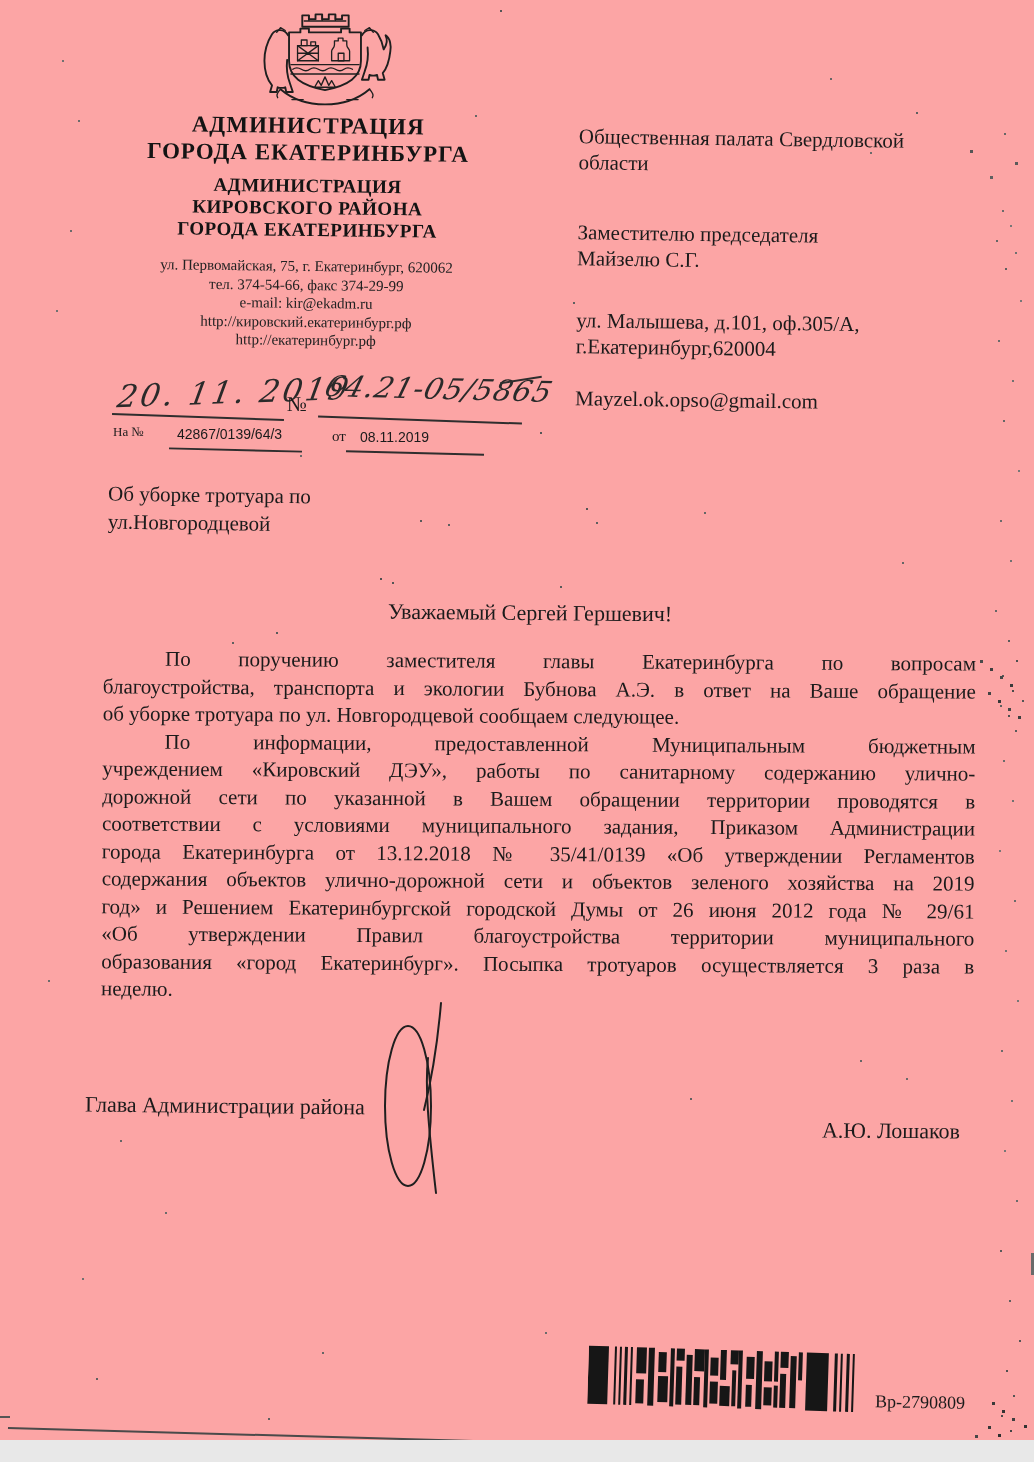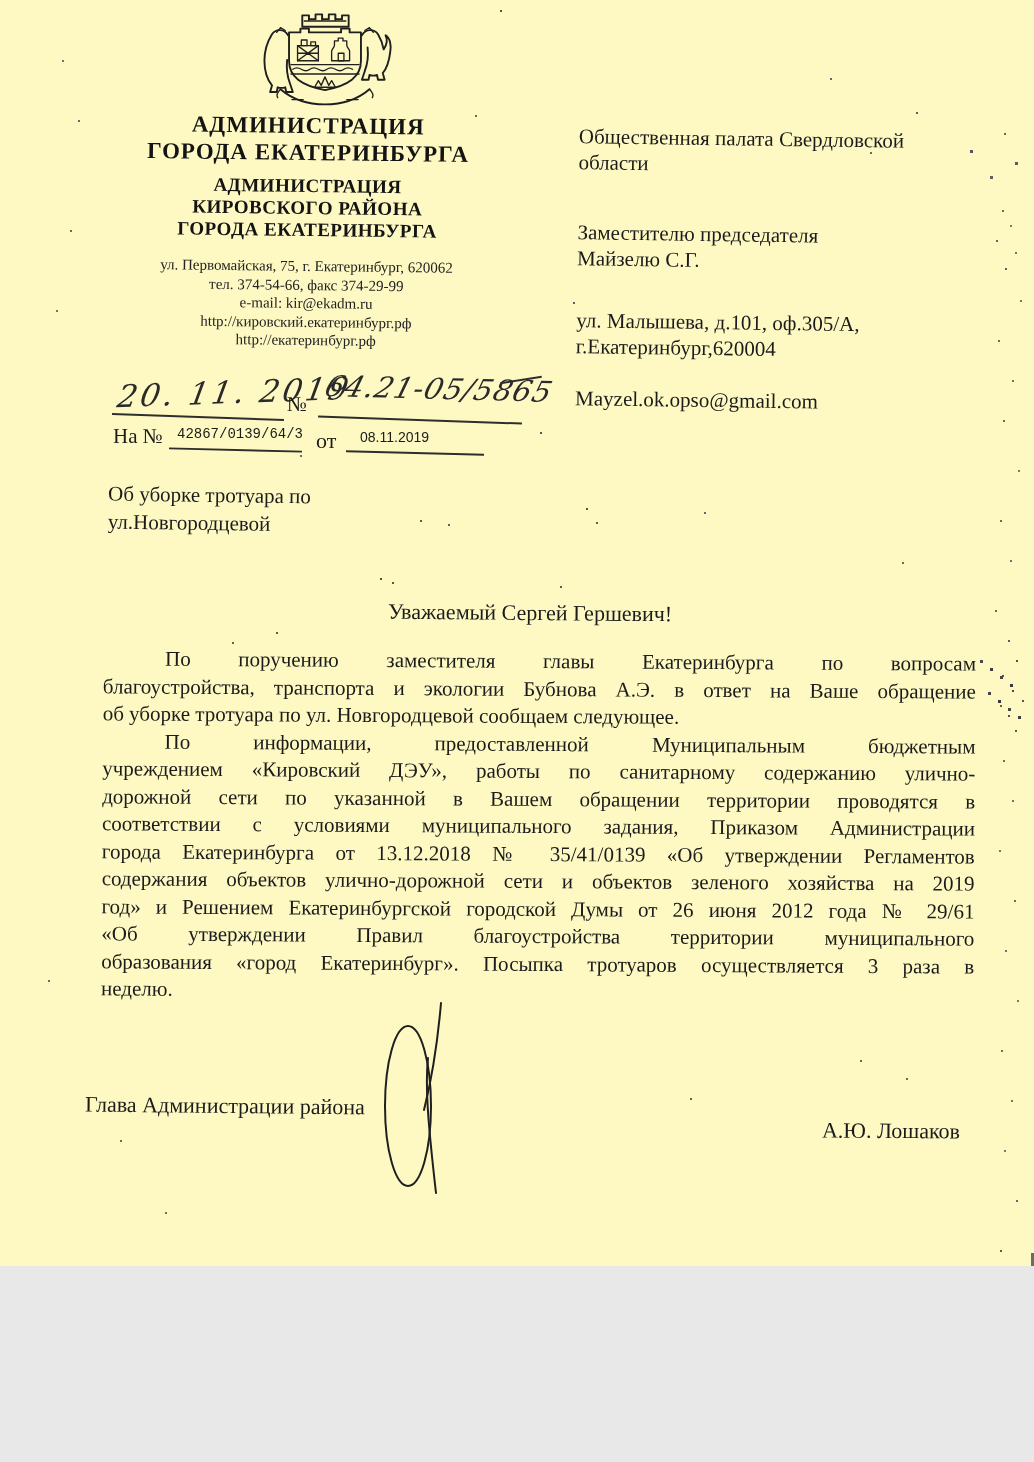--- a/index.html
+++ b/index.html
@@ -1,18 +1,18 @@
 <!DOCTYPE html>
 <html><head>
 <meta charset="utf-8">
 <style>
   html,body { margin:0; padding:0; background:#e8e8e8; }
   .page {
-    position:relative; width:1034px; height:1266px; margin:0 auto;
-    background:#fef9c3; overflow:hidden;
+    position:relative; width:1034px; height:1440px; margin:0 auto;
+    background:#fca5a5; overflow:hidden;
     font-family:"Liberation Serif","DejaVu Serif",serif;
     color:#1b1b1b;
   }
   
   .arms { position:absolute; left:252px; top:4px; width:146px; height:106px; }
   .letterhead {
     position:absolute; left:92px; top:112px; width:430px;
     text-align:center; transform:rotate(0.7deg);
   }
   .org-line { font-weight:bold; font-size:23px; line-height:27px; letter-spacing:1px; color:#141414; }
@@ -28,23 +28,23 @@
   }
   .hand-date { left:118px; top:374px; font-size:31px; letter-spacing:3px; transform:rotate(-2deg) skewX(-12deg); }
   .hand-num  { left:326px; top:372px; font-size:29px; letter-spacing:1px; transform:rotate(1.5deg) skewX(-14deg); }
   .num-sign  { position:absolute; left:287px; top:392px; font-size:21px; }
   .rule { position:absolute; border-top:2px solid #2e2e2e; }
   .u1 { left:112px; top:416px; width:172px; transform:rotate(2deg); }
   .u2 { left:318px; top:419px; width:204px; transform:rotate(2deg); }
   .u3 { left:169px; top:449px; width:133px; transform:rotate(1.4deg); }
   .u4 { left:346px; top:452px; width:138px; transform:rotate(1.4deg); }
   .tilde { left:500px; top:379px; width:42px; border-top-width:2px; transform:rotate(-9deg); }
-  .reply-label { position:absolute; left:113px; top:424px; font-size:21px; }
-  .reply-num  { position:absolute; left:177px; top:426px; font-size:14px; font-family:Liberation Mono, monospace; }
-  .from-label { position:absolute; left:316px; top:428px; font-size:22px; }
+  .reply-label { position:absolute; left:113px; top:424px; font-size:13px; }
+  .reply-num  { position:absolute; left:177px; top:426px; font-size:14px; font-family:Liberation Sans, sans-serif; }
+  .from-label { position:absolute; left:332px; top:428px; font-size:15px; }
   .reply-date { position:absolute; left:360px; top:429px; font-size:14px; font-family:"Liberation Sans",sans-serif; }
 
   
   .addressee { position:absolute; left:577px; top:126px; width:400px; font-size:21px; line-height:26px; transform:rotate(0.8deg); }
   .addr-org { margin-bottom:44px; }
   .addr-person { margin-bottom:36px; }
   .addr-loc { margin-bottom:26px; }
 
   
   .subject { position:absolute; left:108px; top:481px; font-size:21px; line-height:28px; transform:rotate(0.8deg); }

